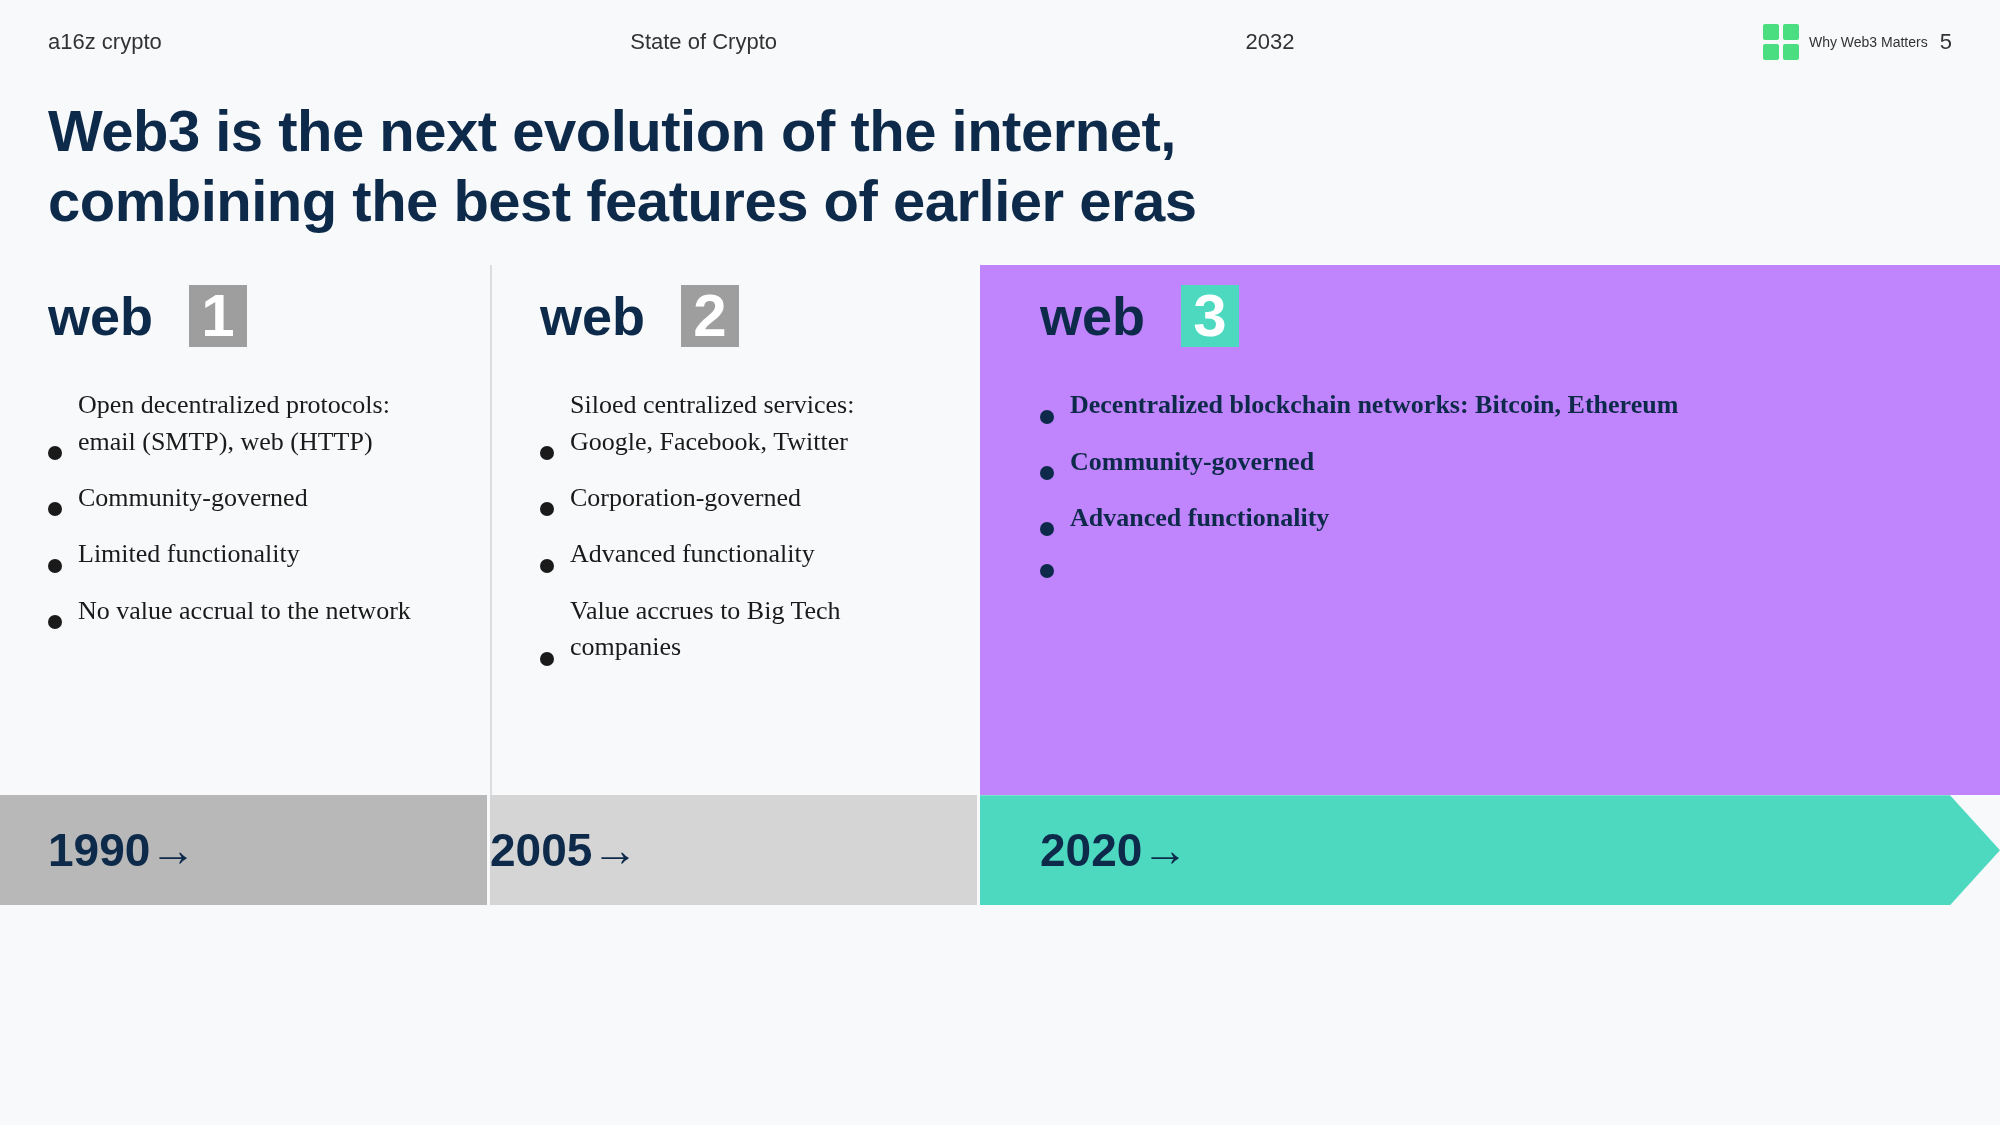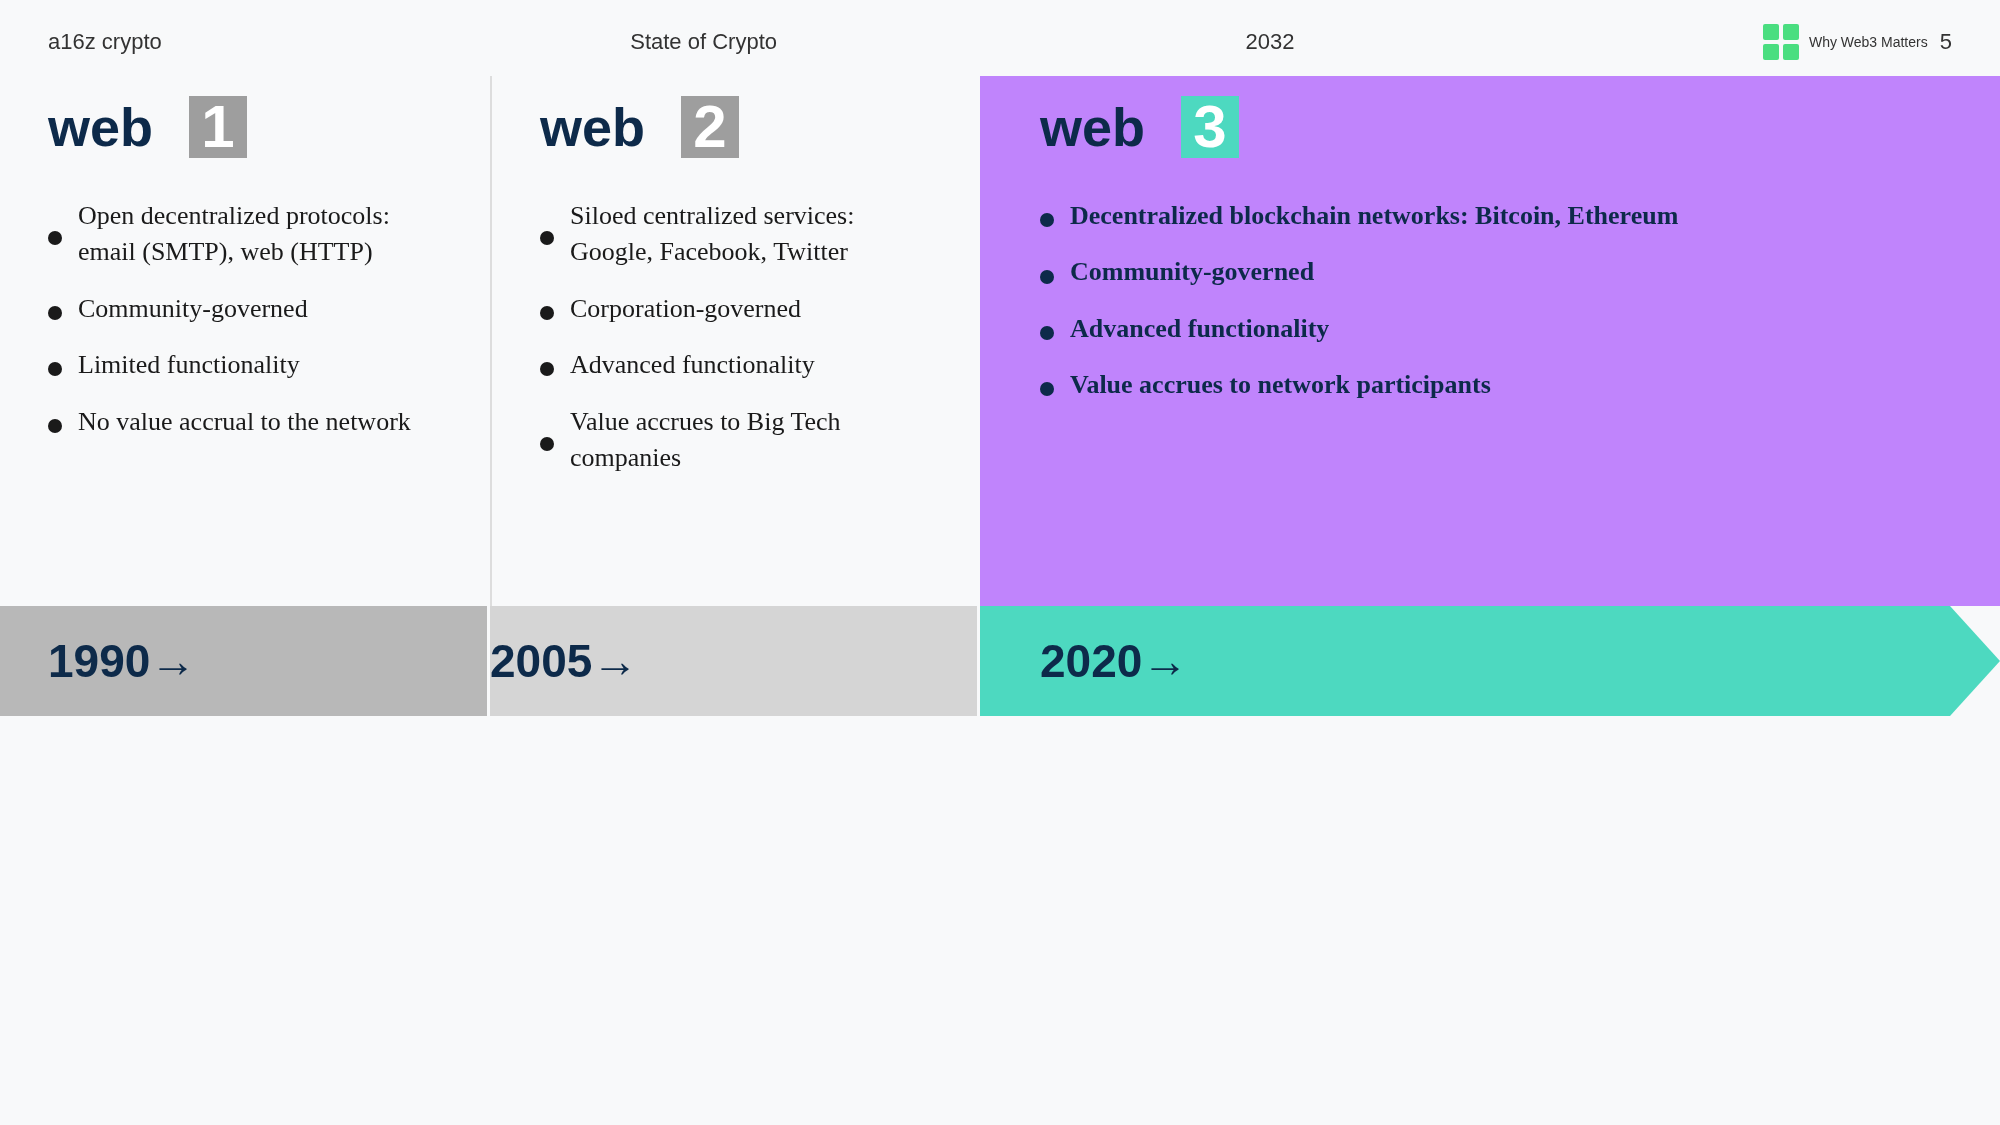--- a/index.html
+++ b/index.html
@@ -103,21 +103,21 @@
     
     .bullet-list {
       list-style: none;
       padding: 0;
       margin: 0;
       flex: 1;
     }
 
     .bullet-list li {
       display: flex;
-      align-items: center;
+      align-items: flex-end;
       margin-bottom: 20px;
       font-size: 26px;
       line-height: 1.4;
       color: #1a1a1a;
     }
 
     .bullet-list li .bullet {
       display: inline-block;
       width: 14px;
       height: 14px;
@@ -192,20 +192,24 @@
           <rect x="20" y="0" width="16" height="16" rx="2" fill="#4ade80"></rect>
           <rect x="0" y="20" width="16" height="16" rx="2" fill="#4ade80"></rect>
           <rect x="20" y="20" width="16" height="16" rx="2" fill="#4ade80"></rect>
         </svg>
         <span>Why Web3 Matters</span>
       </div>
       <span class="header-page">5</span>
     </div>
   </div>
 
+  <div class="main-title">
+    <div>Web3 is the next evolution of the internet,</div>
+    <div>combining the best features of earlier eras</div>
+  </div>
 
   <div style="display:flex; height:530px;">
 
     <div class="col-web1-area">
       <div class="web-label">
         <span class="web-label-text">web</span>
         <div class="web-num-badge" style="background:#9e9e9e;">
           <span class="web-number-text">1</span>
         </div>
       </div>
@@ -271,21 +275,20 @@
         <li>
             <span class="bullet" style="background:#0d2a4a;"></span>
             <span style="font-weight:700;color:#0d2a4a;">Community-governed</span>
           </li>
         <li>
             <span class="bullet" style="background:#0d2a4a;"></span>
             <span style="font-weight:700;color:#0d2a4a;">Advanced functionality</span>
           </li>
         <li>
             <span class="bullet" style="background:#0d2a4a;"></span>
-            <span style="font-weight:700;color:#0d2a4a;">Value accrues to network participants</span>
           </li>
       </ul>
     </div>
 
   </div>
 
   <div class="bottom-timeline">
 
     <div style="flex:0 0 490px; background:#b8b8b8; display:flex; align-items:center; padding-left:48px; position:relative;">
       <span class="arrow-label">1990→</span>

